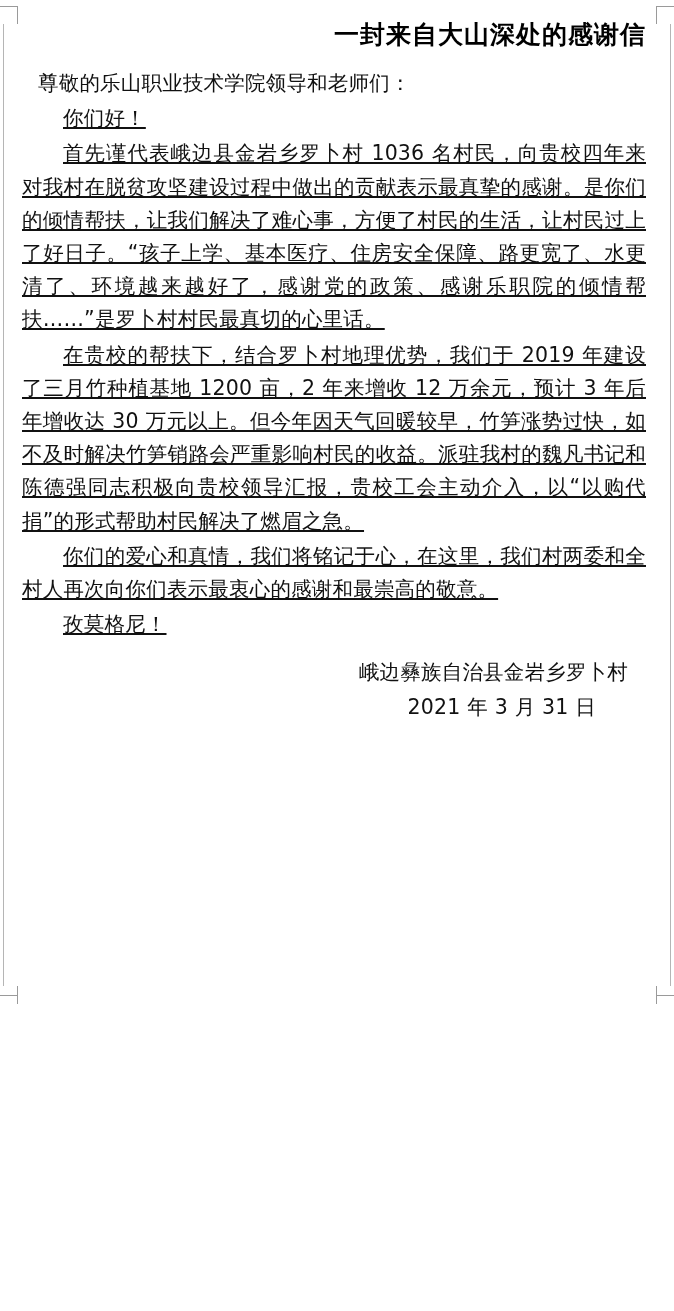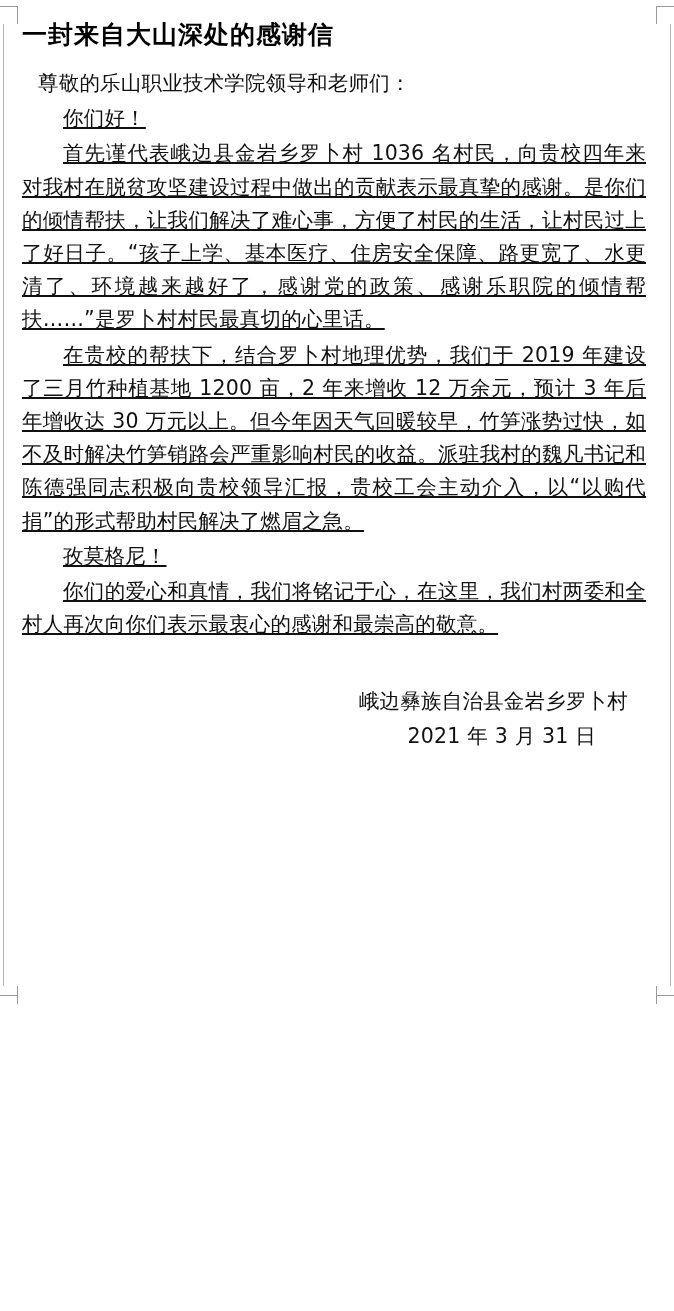--- a/index.html
+++ b/index.html
@@ -68,21 +68,21 @@
     pointer-events: none;
   }
   .rule-left  { left: 3px;  top: 24px;  height: 962px; }
   .rule-right { right: 3px; top: 24px;  height: 962px; }
 
   h1.doc-title {
     font-family: "DejaVu Sans", "Liberation Sans", sans-serif;
     font-weight: bold;
     font-size: 25px;
     letter-spacing: 1px;
-    text-align: left;
+    text-align: right;
     margin: 8px 0 16px 0;
     color: #000;
   }
 
   .salutation {
     font-size: 20.5px;
     line-height: 1.62;
     margin: 0 0 2px 16px;
     letter-spacing: 0.2px;
   }
@@ -92,21 +92,21 @@
     line-height: 1.62;
     margin: 0 0 2px 0;
     text-indent: 2em;
     text-align: justify;
     text-justify: inter-ideograph;
     letter-spacing: 0.2px;
     text-decoration: underline;
   }
 
   .sign-block {
-    margin-top: 43px;
+    margin-top: 14px;
     text-align: right;
     padding-right: 18px;
   }
   .sign-line {
     font-size: 20.5px;
     line-height: 1.7;
     letter-spacing: 0.2px;
   }
   .sign-date {
     font-size: 20.5px;
@@ -140,21 +140,21 @@
   <div class="side-rule rule-right"></div>
 
   <h1 class="doc-title">一封来自大山深处的感谢信</h1>
 
   <p class="salutation">尊敬的乐山职业技术学院领导和老师们：</p>
 
   <p class="body-par">你们好！</p>
 
   <p class="body-par">首先谨代表峨边县金岩乡罗卜村 1036 名村民，向贵校四年来对我村在脱贫攻坚建设过程中做出的贡献表示最真挚的感谢。是你们的倾情帮扶，让我们解决了难心事，方便了村民的生活，让村民过上了好日子。“孩子上学、基本医疗、住房安全保障、路更宽了、水更清了、环境越来越好了，感谢党的政策、感谢乐职院的倾情帮扶……”是罗卜村村民最真切的心里话。</p>
   <p class="body-par">在贵校的帮扶下，结合罗卜村地理优势，我们于 2019 年建设了三月竹种植基地 1200 亩，2 年来增收 12 万余元，预计 3 年后年增收达 30 万元以上。但今年因天气回暖较早，竹笋涨势过快，如不及时解决竹笋销路会严重影响村民的收益。派驻我村的魏凡书记和陈德强同志积极向贵校领导汇报，贵校工会主动介入，以“以购代捐”的形式帮助村民解决了燃眉之急。</p>
+  <p class="body-par">你们的爱心和真情，我们将铭记于心，在这里，我们村两委和全村人再次向你们表示最衷心的感谢和最崇高的敬意。</p>
   <p class="body-par">孜莫格尼！</p>
-  <p class="body-par">你们的爱心和真情，我们将铭记于心，在这里，我们村两委和全村人再次向你们表示最衷心的感谢和最崇高的敬意。</p>
 
   <div class="sign-block">
     <div class="sign-line">峨边彝族自治县金岩乡罗卜村</div>
     <div class="sign-date">2021 年 3 月 31 日</div>
   </div>
 
 </div>
 
 </body></html>

